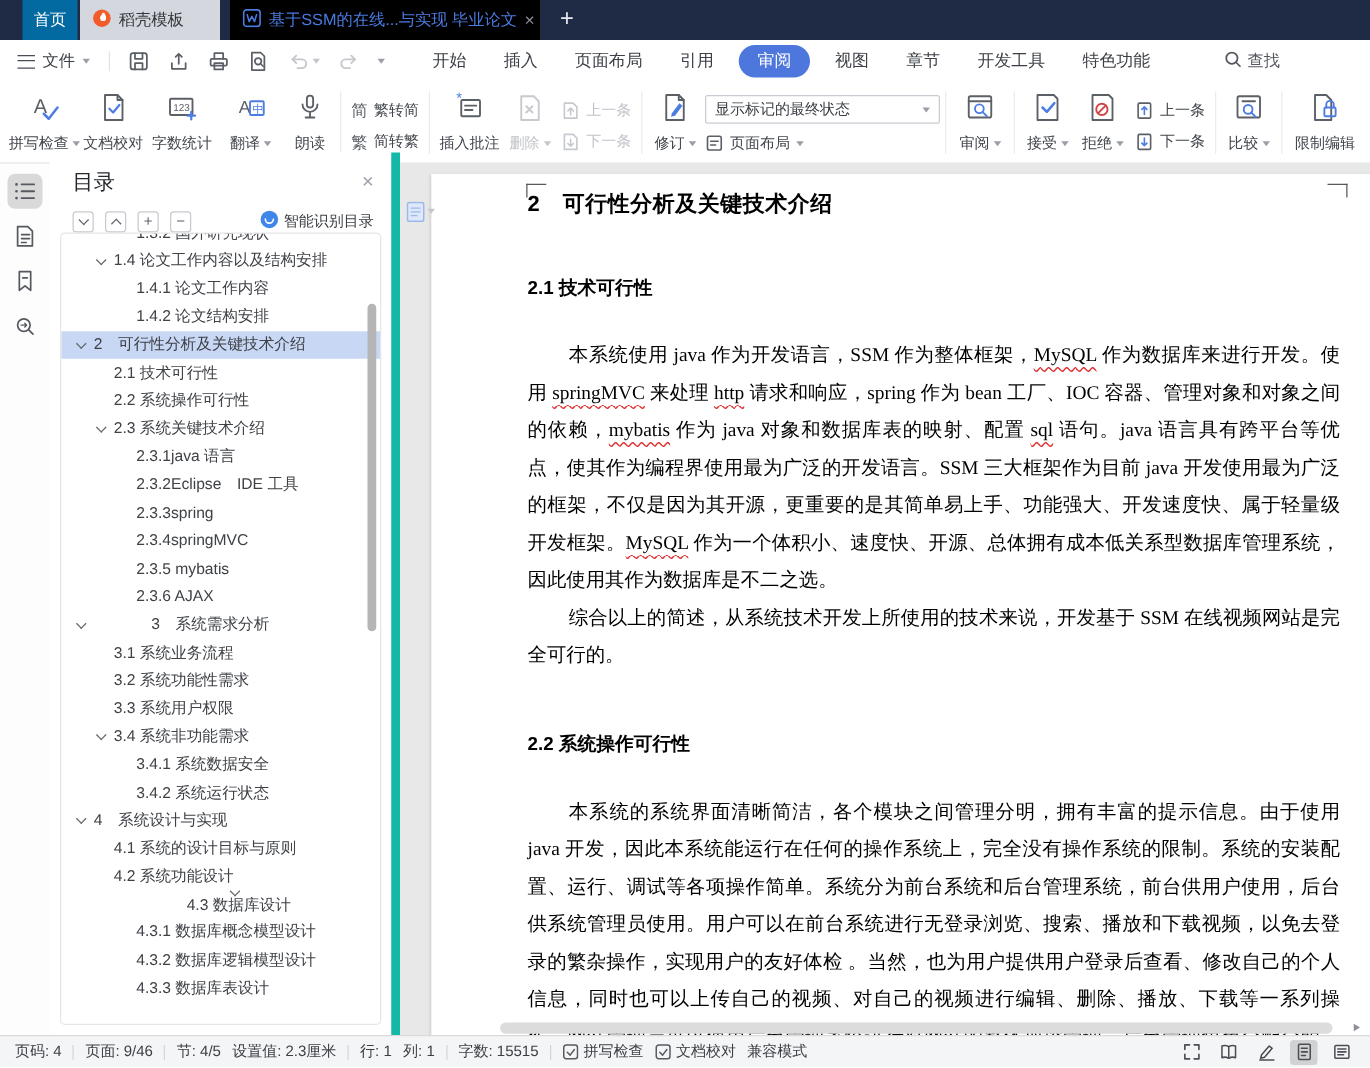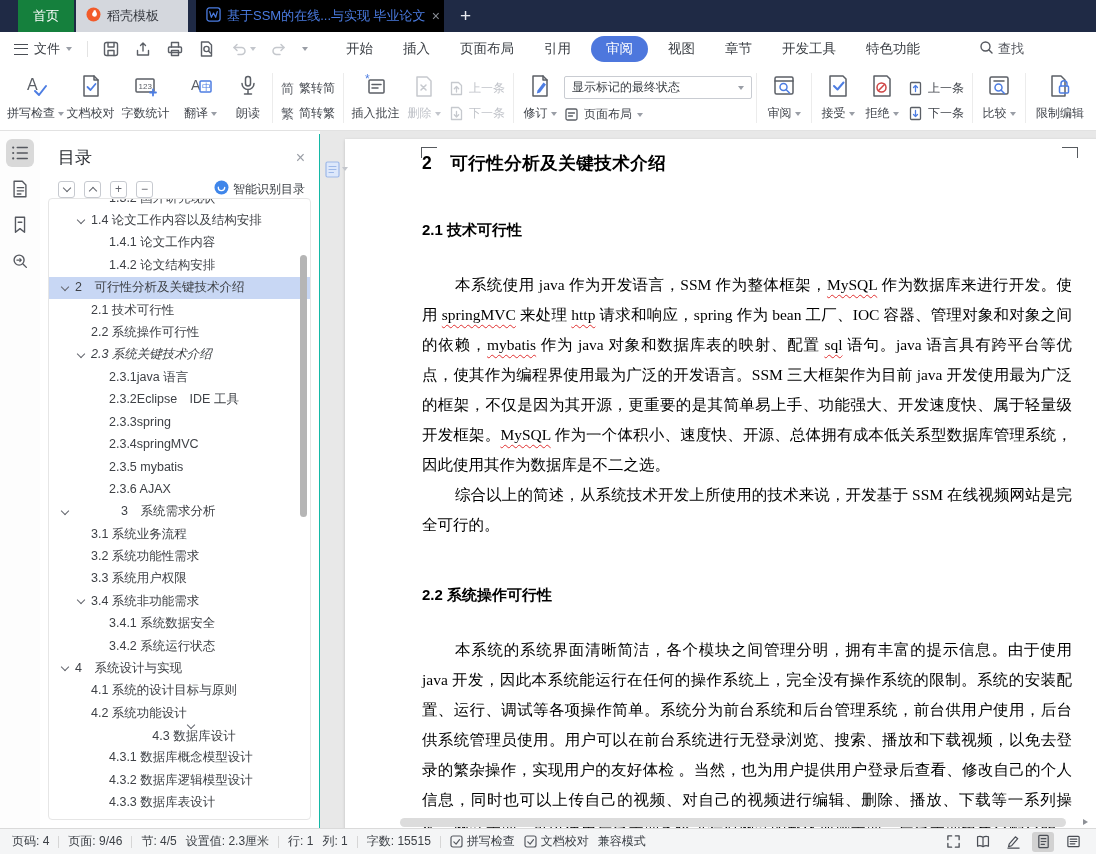--- a/index.html
+++ b/index.html
@@ -3,21 +3,21 @@
 <meta charset="utf-8">
 <style>
 *{margin:0;padding:0;box-sizing:border-box}
 html,body{width:1096px;height:854px;overflow:hidden}
 body{font-family:"Liberation Sans",sans-serif;background:#fff}
 .app{position:relative;width:1096px;height:854px;background:#fff;overflow:hidden}
 
 
 .tabbar{position:absolute;top:0;left:0;right:0;height:32px;background:#1f2a45;display:flex;align-items:stretch}
 .tab{display:flex;align-items:center;gap:6px;font-size:13px;padding:0 10px;white-space:nowrap}
-.tab-home{margin-left:18px;width:56px;background:#15803d;color:#fff;justify-content:center;padding:0}
+.tab-home{margin-left:18px;width:44px;background:#0369a1;color:#fff;justify-content:center;padding:0}
 .tab-docer{margin-left:2px;width:112px;background:#d4d7dd;color:#33363c}
 .tab-doc{margin-left:8px;width:248px;background:#000000;color:#4a7be0}
 .tab-close{margin-left:auto;color:#8a8e96;font-size:14px}
 .tab-new{color:#e8eaef;font-size:19px;display:flex;align-items:center;padding:0 16px}
 
 
 .menubar{position:absolute;top:32px;left:0;right:0;height:34px;background:#fff;display:flex;align-items:center;font-size:13px;color:#3c4046}
 .file-btn{display:flex;align-items:center;gap:6px;padding:0 8px 0 14px}
 .burger{width:14px;height:11px;border-top:1.6px solid #4a4e55;border-bottom:1.6px solid #4a4e55;position:relative}
 .burger:after{content:"";position:absolute;left:0;right:0;top:3px;height:1.6px;background:#4a4e55}
@@ -42,21 +42,21 @@
 .midcol{display:flex;flex-direction:column;gap:7px;padding-top:6px;margin-left:2px;flex:none}
 .dropdown{width:188px;height:23px;border:1px solid #c9ccd2;border-radius:2px;display:flex;align-items:center;justify-content:space-between;font-size:12px;color:#3c4046;padding:0 7px;background:#fff}
 .cnico{font-size:13px;color:#5b5f66;line-height:1}
 
 
 .leftstrip{position:absolute;left:0;top:131px;width:40px;bottom:26px;background:#fdfdfd}
 .stripbtn{width:28px;height:28px;margin:8px auto;display:flex;align-items:center;justify-content:center;border-radius:6px}
 .stripbtn.active{background:#d9d9d9}
 
 
-.tocpanel{position:absolute;left:40px;top:134px;width:280px;bottom:26px;background:#fff;border-right:1px solid #14b8a6}
+.tocpanel{position:absolute;left:40px;top:122px;width:280px;bottom:26px;background:#fff;border-right:7px solid #14b8a6}
 .toc-head{display:flex;align-items:center;padding:12px 14px 0 18px}
 .toc-title{font-size:17px;color:#25282e}
 .toc-close{margin-left:auto;color:#9a9ea6;font-size:16px}
 .toc-tools{display:flex;align-items:center;padding:11px 14px 0 18px;gap:9px}
 .tbtn{width:17px;height:17px;border:1px solid #c7cad0;border-radius:3px;display:flex;align-items:center;justify-content:center;background:#fff}
 .chev{width:6px;height:6px;border-left:1.3px solid #63666d;border-bottom:1.3px solid #63666d;flex:none}
 .chev.down{transform:rotate(-45deg);margin-top:-2px}
 .chev.up{transform:rotate(135deg);margin-top:3px}
 .tglyph{font-size:12px;color:#63666d;line-height:1}
 .smart{margin-left:auto;display:flex;align-items:center;gap:4px;font-size:12px;color:#3c4046}
@@ -467,21 +467,21 @@
           <div class="trow sel" style="padding-left: 13px;">
             <span class="chev down"></span>
             <span>2　可行性分析及关键技术介绍</span>
           </div>
           <div class="trow" style="padding-left: 42px;">
             <span>2.1 技术可行性</span>
           </div>
           <div class="trow" style="padding-left: 42px;">
             <span>2.2 系统操作可行性</span>
           </div>
-          <div class="trow" style="padding-left: 29px; font-style: italic;">
+          <div class="trow" style="padding-left: 29px;">
             <span class="chev down"></span>
             <span>2.3 系统关键技术介绍</span>
           </div>
           <div class="trow" style="padding-left: 60px;">
             <span>2.3.1java 语言</span>
           </div>
           <div class="trow" style="padding-left: 60px;">
             <span>2.3.2Eclipse　IDE 工具</span>
           </div>
           <div class="trow" style="padding-left: 60px;">

